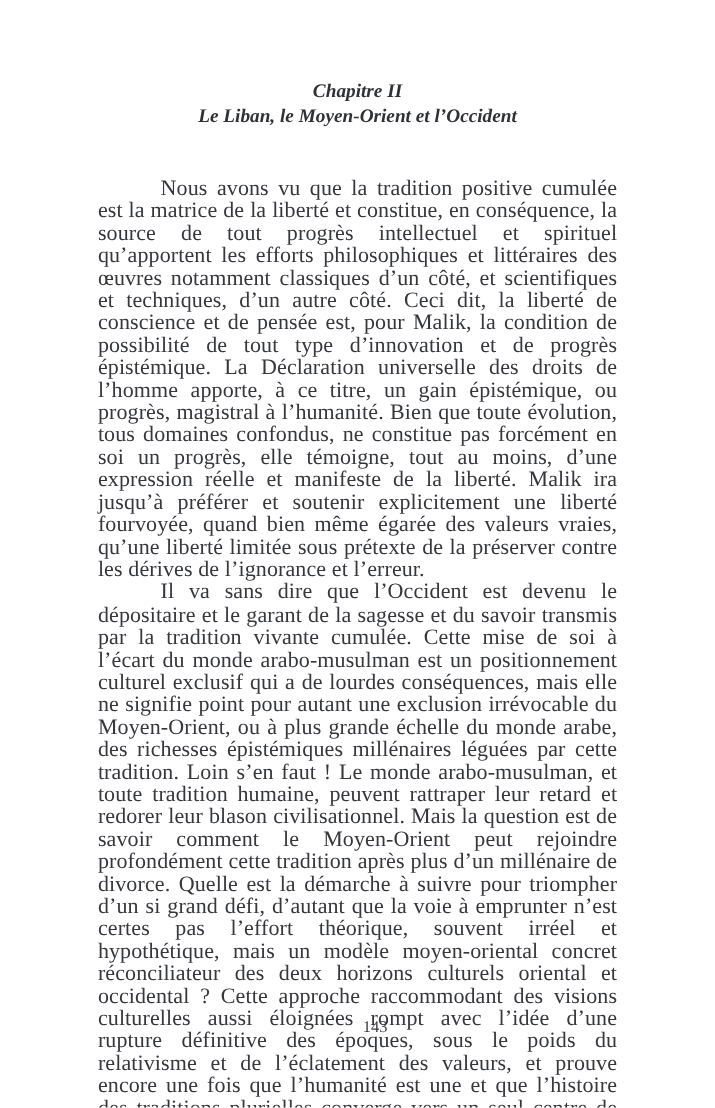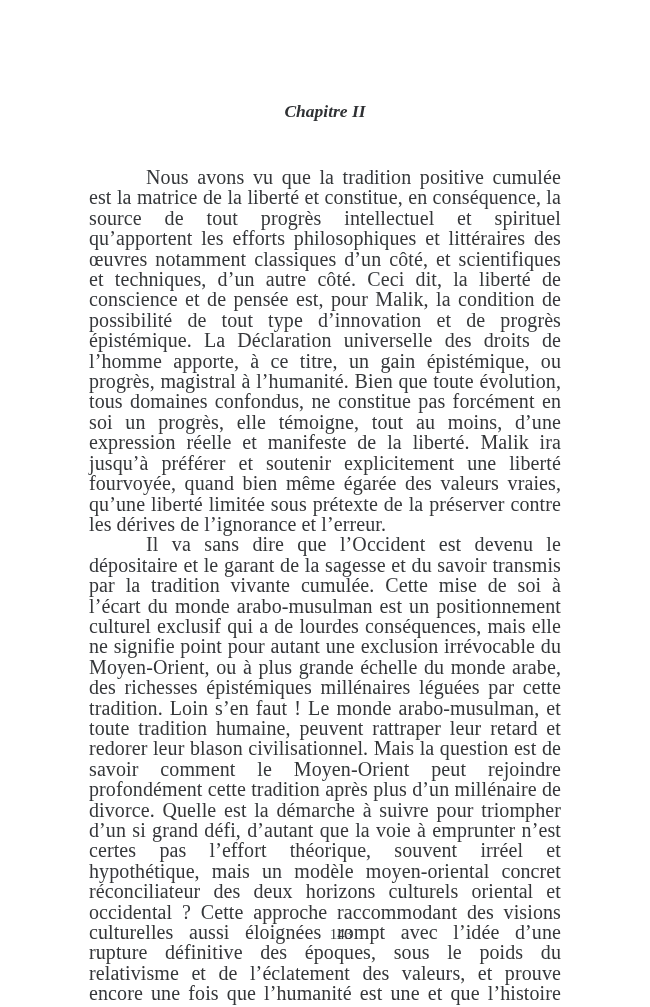--- a/index.html
+++ b/index.html
@@ -17,21 +17,20 @@
     overflow: hidden;
   }
   .chapter-heading {
     padding-top: 71px;
     text-align: center;
     font-weight: bold;
     font-style: italic;
     font-size: 17.5px;
     line-height: 23px;
     color: #2f3134;
-    margin-top: 29px;
   }
   .body-text {
     width: 472px;
     margin: 44px auto 0 auto;
     font-size: 20px;
     line-height: 20.4px;
     text-align: justify;
     letter-spacing: 0.1px;
   }
   .body-text p {
@@ -48,20 +47,21 @@
     color: #3a3c3f;
   }
 </style>
 </head>
 <body>
 
 <div class="page">
 
   <div class="chapter-heading">
     <div>Chapitre II</div>
+    <div>Le Liban, le Moyen-Orient et l’Occident</div>
   </div>
 
   <div class="body-text">
     <p>Nous avons vu que la tradition positive cumulée est la matrice de la liberté et constitue, en conséquence, la source de tout progrès intellectuel et spirituel qu’apportent les efforts philosophiques et littéraires des œuvres notamment classiques d’un côté, et scientifiques et techniques, d’un autre côté. Ceci dit, la liberté de conscience et de pensée est, pour Malik, la condition de possibilité de tout type d’innovation et de progrès épistémique. La Déclaration universelle des droits de l’homme apporte, à ce titre, un gain épistémique, ou progrès, magistral à l’humanité. Bien que toute évolution, tous domaines confondus, ne constitue pas forcément en soi un progrès, elle témoigne, tout au moins, d’une expression réelle et manifeste de la liberté. Malik ira jusqu’à préférer et soutenir explicitement une liberté fourvoyée, quand bien même égarée des valeurs vraies, qu’une liberté limitée sous prétexte de la préserver contre les dérives de l’ignorance et l’erreur.</p>
     <p>Il va sans dire que l’Occident est devenu le dépositaire et le garant de la sagesse et du savoir transmis par la tradition vivante cumulée. Cette mise de soi à l’écart du monde arabo-musulman est un positionnement culturel exclusif qui a de lourdes conséquences, mais elle ne signifie point pour autant une exclusion irrévocable du Moyen-Orient, ou à plus grande échelle du monde arabe, des richesses épistémiques millénaires léguées par cette tradition. Loin s’en faut ! Le monde arabo-musulman, et toute tradition humaine, peuvent rattraper leur retard et redorer leur blason civilisationnel. Mais la question est de savoir comment le Moyen-Orient peut rejoindre profondément cette tradition après plus d’un millénaire de divorce. Quelle est la démarche à suivre pour triompher d’un si grand défi, d’autant que la voie à emprunter n’est certes pas l’effort théorique, souvent irréel et hypothétique, mais un modèle moyen-oriental concret réconciliateur des deux horizons culturels oriental et occidental ? Cette approche raccommodant des visions culturelles aussi éloignées rompt avec l’idée d’une rupture définitive des époques, sous le poids du relativisme et de l’éclatement des valeurs, et prouve encore une fois que l’humanité est une et que l’histoire des traditions plurielles converge vers un seul centre de gravité : la liberté humaine.</p>
   </div>
 
   <div class="page-number">143</div>
 
 </div>

